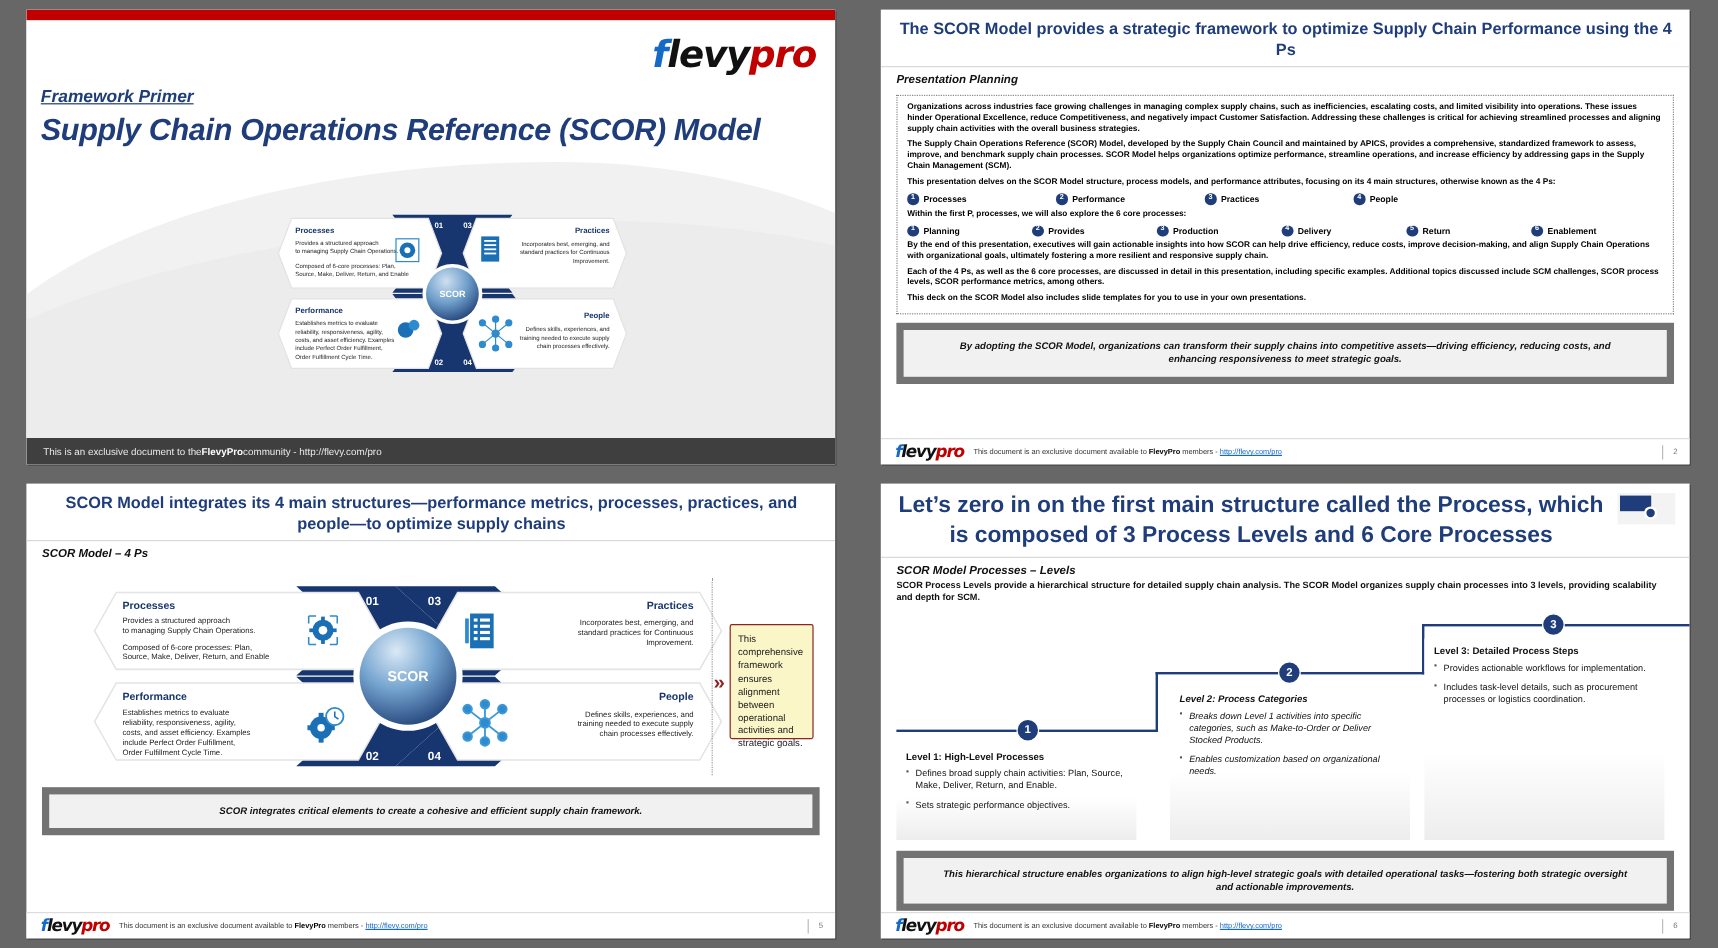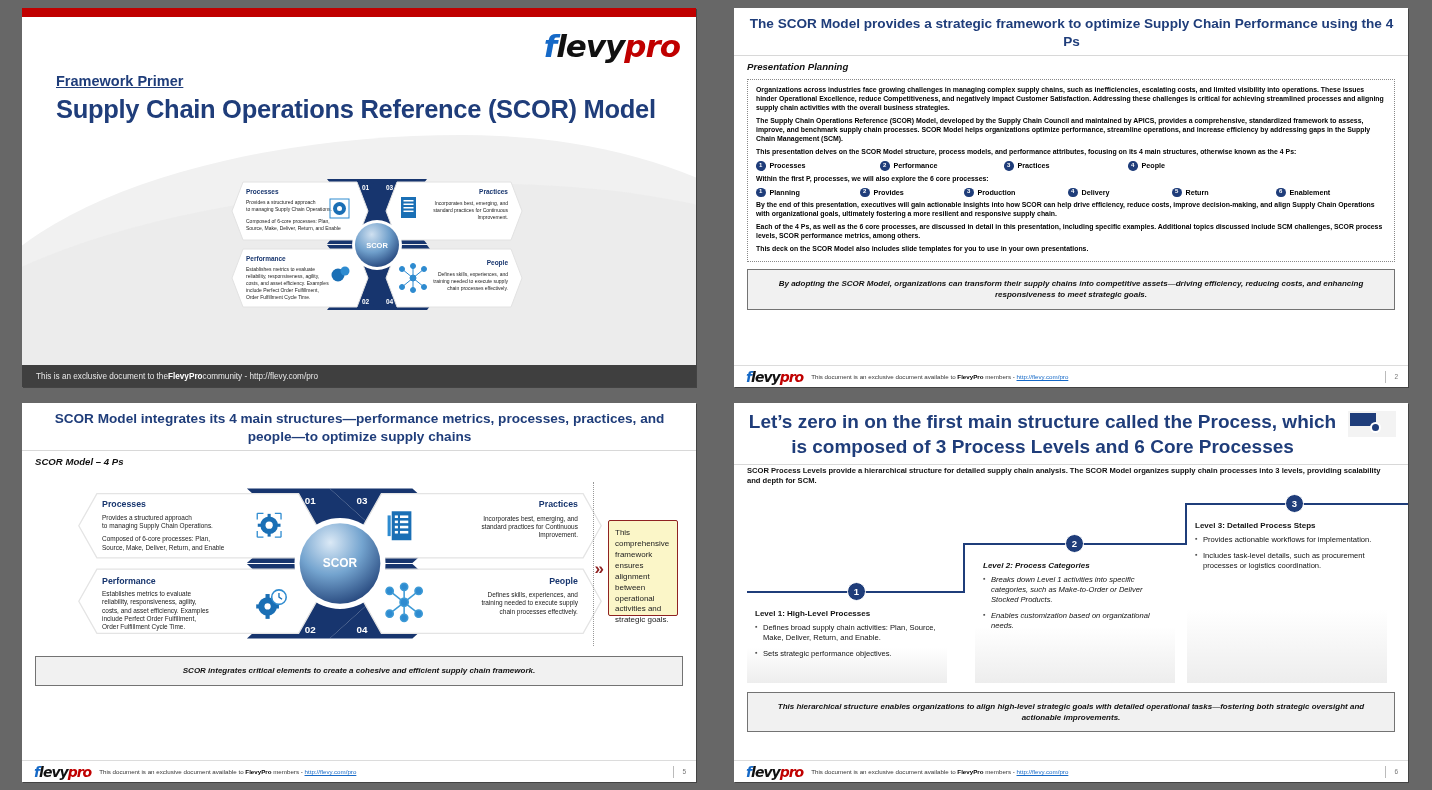--- a/index.html
+++ b/index.html
@@ -31,21 +31,21 @@
   .swoosh { position:absolute; left:-10%; top:34%; width:130%; height:90%;
             background:#f1f1f1; border-radius:58% 42% 0 0 / 70% 60% 0 0; }
   .swoosh2 { position:absolute; left:-20%; top:48%; width:150%; height:80%;
              background:#ebebeb; border-radius:60% 40% 0 0 / 80% 55% 0 0; opacity:.8;}
   .flevy-logo { font-family:"DejaVu Sans", sans-serif; font-weight:bold; font-style:italic;
                 letter-spacing:-1px; line-height:1; }
   .cover-logo { position:absolute; right:16px; top:14px; font-size:31px; }
   .cover-logo .f { color:#1569c7; }
   .cover-logo .l { color:#111; }
   .cover-logo .p { color:#c00000; }
-  .cover-title-wrap { position:absolute; left:34px; top:56px; z-index:3;}
+  .cover-title-wrap { position:absolute; left:12px; top:56px; z-index:3;font-style:italic;}
   .cover-kicker { font-size:14.5px; font-weight:bold; color:#1f3d7a;
                   text-decoration:underline; margin-bottom:5px; }
   .cover-title { font-size:25.5px; font-weight:bold; color:#1f3d7a; line-height:1.18;
                  letter-spacing:-0.3px; }
   .cover-footer {
     position:absolute; left:0; right:0; bottom:0; height:22px;
     background:#3f3f3f; color:#e8e8e8; font-size:8.2px;
     display:flex; align-items:center; padding-left:14px;
   }
   .cover-footer b { color:#fff; }
@@ -77,21 +77,21 @@
   .chips { display:flex; margin:3px 0 4px 0; }
   .chip { display:flex; align-items:center; font-size:7.2px; font-weight:bold; }
   .chip .num { width:9.5px; height:9.5px; border-radius:50%; background:#1f3d7a; color:#fff;
                font-size:6px; display:flex; align-items:center; justify-content:center;
                margin-right:4px; font-weight:bold; }
   .chips.four .chip { width:124px; }
   .chips.six .chip { width:104px; }
   .chips.six .chip:last-child { width:auto; }
 
   
-  .takeaway { margin:7px 13px 0 13px; border:1px solid #737373; background:#f1f1f1;
+  .takeaway { margin:7px 13px 0 13px; border:6px solid #737373; background:#f1f1f1;
               text-align:center; font-size:8px; font-style:italic; font-weight:bold;
               color:#111; padding:8px 26px; line-height:1.42; }
 
   
   .sfooter { position:absolute; left:0; right:0; bottom:0; height:22px;
              border-top:1px solid #dcdcdc; display:flex; align-items:center;
              padding:0 10px 0 12px; background:#fff; }
   .sfooter .flogo { font-size:14px; }
   .sfooter .ftxt { font-size:6.2px; color:#333; margin-left:8px; }
   .sfooter .ftxt b { color:#000; }
@@ -453,20 +453,21 @@
 
   <div class="cell">
     <div class="slide">
       <div class="hdr hdr-sm">
         <h1 style="padding-right:58px;">Let’s zero in on the first main structure called the Process, which is composed of 3 Process Levels and 6 Core Processes</h1>
         <div class="hdr-icon">
           <span class="b1"></span>
           <span class="dot"></span>
         </div>
       </div>
+      <div class="subhead">SCOR Model Processes – Levels</div>
       <div class="leadin">SCOR Process Levels provide a hierarchical structure for detailed supply chain analysis. The SCOR Model organizes supply chain processes into 3 levels, providing scalability and depth for SCM.</div>
 
       <div class="lv-body">
 
         <div class="lv-line" style="left:0; top:100px; width:218px; height:2px;"></div>
         <div class="lv-line" style="left:216px; top:52px; width:2px; height:50px;"></div>
         <div class="lv-line" style="left:216px; top:52px; width:224px; height:2px;"></div>
         <div class="lv-line" style="left:438px; top:12px; width:2px; height:42px;"></div>
         <div class="lv-line" style="left:438px; top:12px; width:248px; height:2px;"></div>
 

